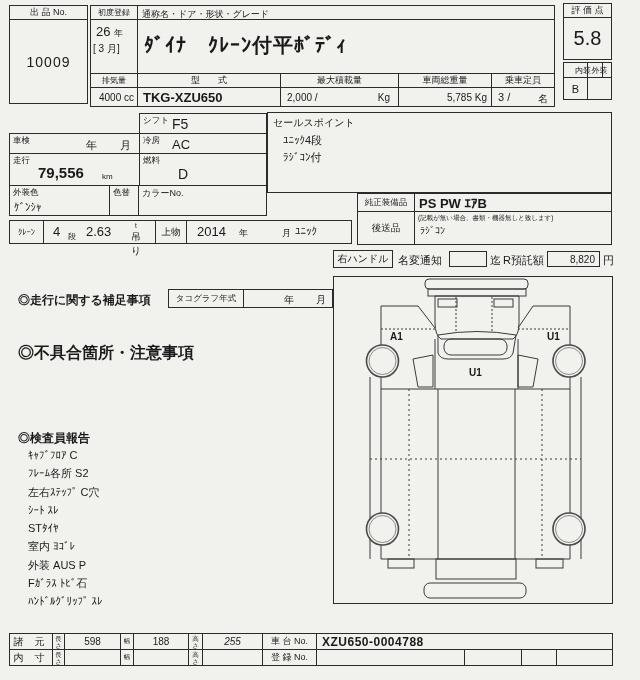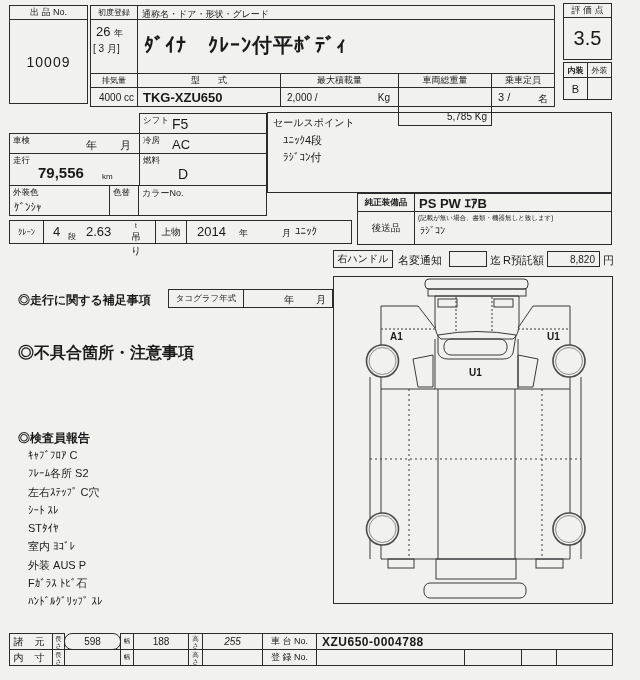--- a/index.html
+++ b/index.html
@@ -69,39 +69,39 @@
     <span class="lbl-s">最大積載量</span>
   </div>
   <div class="cell" style="left:280px;top:87px;width:119px;height:20px;padding-left:33px;">
     <span style="position:absolute;left:6px;top:4px;font-size:10px;">2,000 /</span>
     <span style="position:absolute;right:8px;top:4px;font-size:10px;">Kg</span>
   </div>
 
   <div class="cell ctr" style="left:398px;top:73px;width:94px;height:15px;">
     <span class="lbl-s">車両総重量</span>
   </div>
-  <div class="cell" style="left:398px;top:87px;width:94px;height:20px;margin-top:19px;">
+  <div class="cell" style="left:398px;top:87px;width:94px;height:20px;">
     <div style="text-align:right;padding:4px 4px 0 0;font-size:10px;">5,785 Kg</div>
   </div>
 
   <div class="cell ctr" style="left:491px;top:73px;width:64px;height:15px;">
     <span class="lbl-s">乗車定員</span>
   </div>
   <div class="cell" style="left:491px;top:87px;width:64px;height:20px;">
     <span style="position:absolute;left:6px;top:3px;font-size:11px;">3 /</span>
     <span style="position:absolute;right:6px;top:4px;font-size:10px;">名</span>
   </div>
 
   <div class="cell ctr" style="left:563px;top:3px;width:49px;height:15px;">
     <span class="lbl-s">評 価 点</span>
   </div>
   <div class="cell ctr" style="left:563px;top:17px;width:49px;height:43px;">
-    <span style="font-size:20px;">3.5</span>
-  </div>
-  <div class="cell ctr" style="left:563px;top:62px;width:25px;height:16px;font-weight:bold;">
+    <span style="font-size:20px;">5.8</span>
+  </div>
+  <div class="cell ctr" style="left:563px;top:62px;width:40px;height:16px;">
     <span class="lbl-xs">内装</span>
   </div>
   <div class="cell ctr" style="left:587px;top:62px;width:25px;height:16px;">
     <span class="lbl-xs">外装</span>
   </div>
   <div class="cell ctr" style="left:563px;top:77px;width:25px;height:23px;">
     <span style="font-size:11px;">B</span>
   </div>
   <div class="cell ctr" style="left:587px;top:77px;width:25px;height:23px;">
     <span style="font-size:11px;"></span>
@@ -163,21 +163,21 @@
     <span style="position:absolute;left:108px;top:4px;font-size:11px;">ﾕﾆｯｸ</span>
   </div>
 
   <div class="cell" style="left:267px;top:112px;width:345px;height:81px;">
     <div style="position:absolute;top:3px;left:5px;font-size:10px;">セールスポイント</div>
     <div style="position:absolute;top:19px;left:15px;font-size:11px;line-height:16px;">ﾕﾆｯｸ4段</div>
     <div style="position:absolute;top:36px;left:15px;font-size:11px;line-height:16px;">ﾗｼﾞｺﾝ付</div>
   </div>
 
   <div class="cell ctr" style="left:357px;top:193px;width:58px;height:19px;">
-    <span style="font-size:8.5px;font-weight:bold;">純正装備品</span>
+    <span style="font-size:8.5px;">純正装備品</span>
   </div>
   <div class="cell ctr" style="left:357px;top:211px;width:58px;height:34px;">
     <span style="font-size:9.5px;">後送品</span>
   </div>
 
   <div class="cell" style="left:414px;top:193px;width:198px;height:19px;">
     <div style="padding:2px 0 0 4px;font-size:13px;font-weight:600;">PS PW ｴｱB</div>
   </div>
   <div class="cell" style="left:414px;top:211px;width:198px;height:34px;">
     <div style="padding:2px 0 0 3px;font-size:6.5px;">(記載が無い場合、書類・機器無しと致します)</div>
@@ -277,21 +277,21 @@
       </g>
     </svg>
   </div>
 
   <div class="cell ctr" style="left:9px;top:633px;width:44px;height:17px;">
     <span style="font-size:10px;letter-spacing:4px;">諸 元</span>
   </div>
   <div class="cell ctr" style="left:52px;top:633px;width:13px;height:17px;">
     <div style="font-size:6.5px;line-height:7px;width:7px;word-break:break-all;text-align:center;">長さ</div>
   </div>
-  <div class="cell ctr" style="left:64px;top:633px;width:57px;height:17px;border-radius:8px;">
+  <div class="cell ctr" style="left:64px;top:633px;width:57px;height:17px;">
     <span style="font-size:10px;">598</span>
   </div>
   <div class="cell ctr" style="left:120px;top:633px;width:14px;height:17px;">
     <span style="font-size:6.5px;">幅</span>
   </div>
   <div class="cell ctr" style="left:133px;top:633px;width:56px;height:17px;">
     <span style="font-size:10px;">188</span>
   </div>
   <div class="cell ctr" style="left:188px;top:633px;width:15px;height:17px;">
     <div style="font-size:6.5px;line-height:7px;width:7px;word-break:break-all;text-align:center;">高さ</div>

